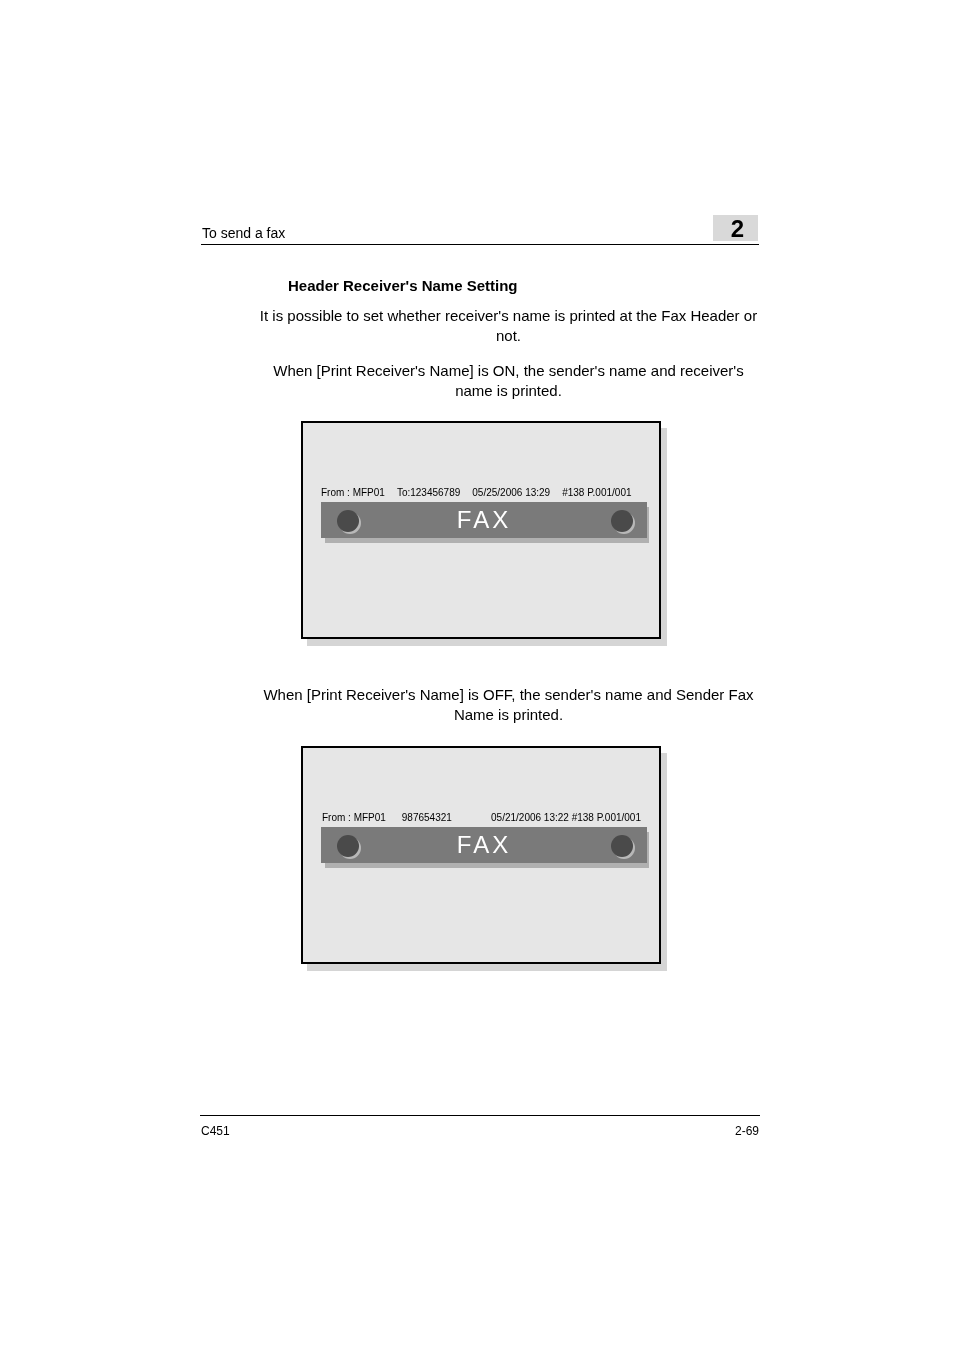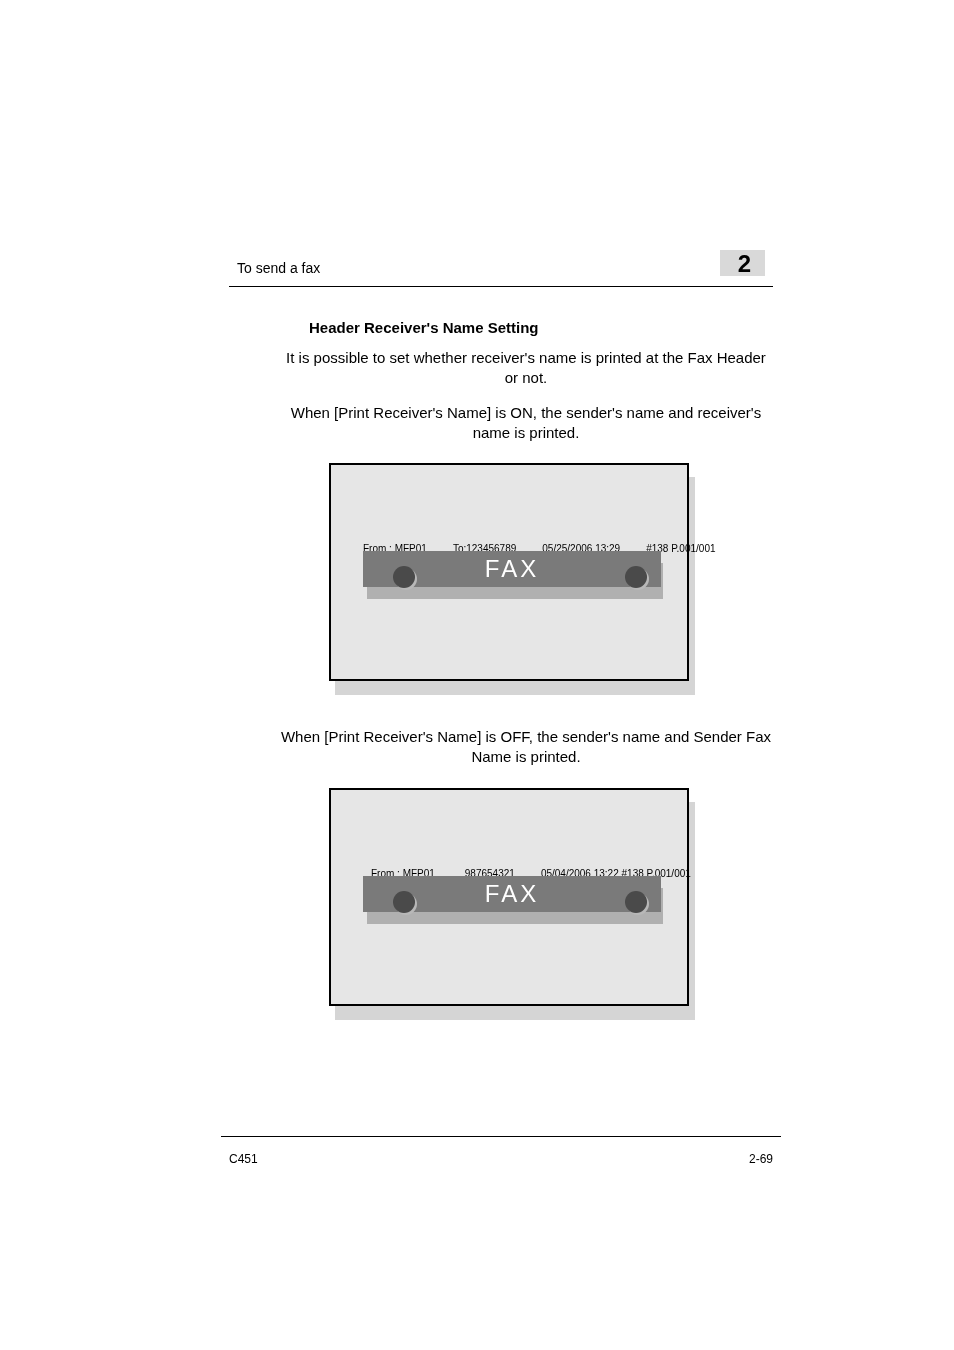--- a/index.html
+++ b/index.html
@@ -1,15 +1,15 @@
 <!DOCTYPE html>
 <html><head>
   <meta charset="utf-8">
   <style>
-    * { margin: 8px; padding: 0; box-sizing: border-box; }
+    * { margin: 1px; padding: 0; box-sizing: border-box; }
     body {
       width: 954px;
       height: 1350px;
       background: #fff;
       font-family: Arial, Helvetica, sans-serif;
       color: #000;
       position: relative;
     }
     .page {
       position: absolute;
@@ -192,21 +192,21 @@
 
   <div class="diagram-wrap">
     <div class="diagram-shadow"></div>
     <div class="diagram">
       <div class="header-line two-col">
         <span class="left-part">
           <span>From : MFP01</span>
           &nbsp;&nbsp;&nbsp;
           <span>987654321</span>
         </span>
-        <span class="right-part">05/04/2006 13:22 #138 P.001/001</span>
+        <span class="right-part">05/21/2006 13:22 #138 P.001/001</span>
       </div>
       <div class="tape-row">
         <div class="tape-shadow"></div>
         <div class="tape">
           <div class="circle-holder">
             <div class="circle-shadow"></div>
               <div class="circle"></div>
           </div>
           <div class="fax-label">FAX</div>
           <div class="circle-holder">

